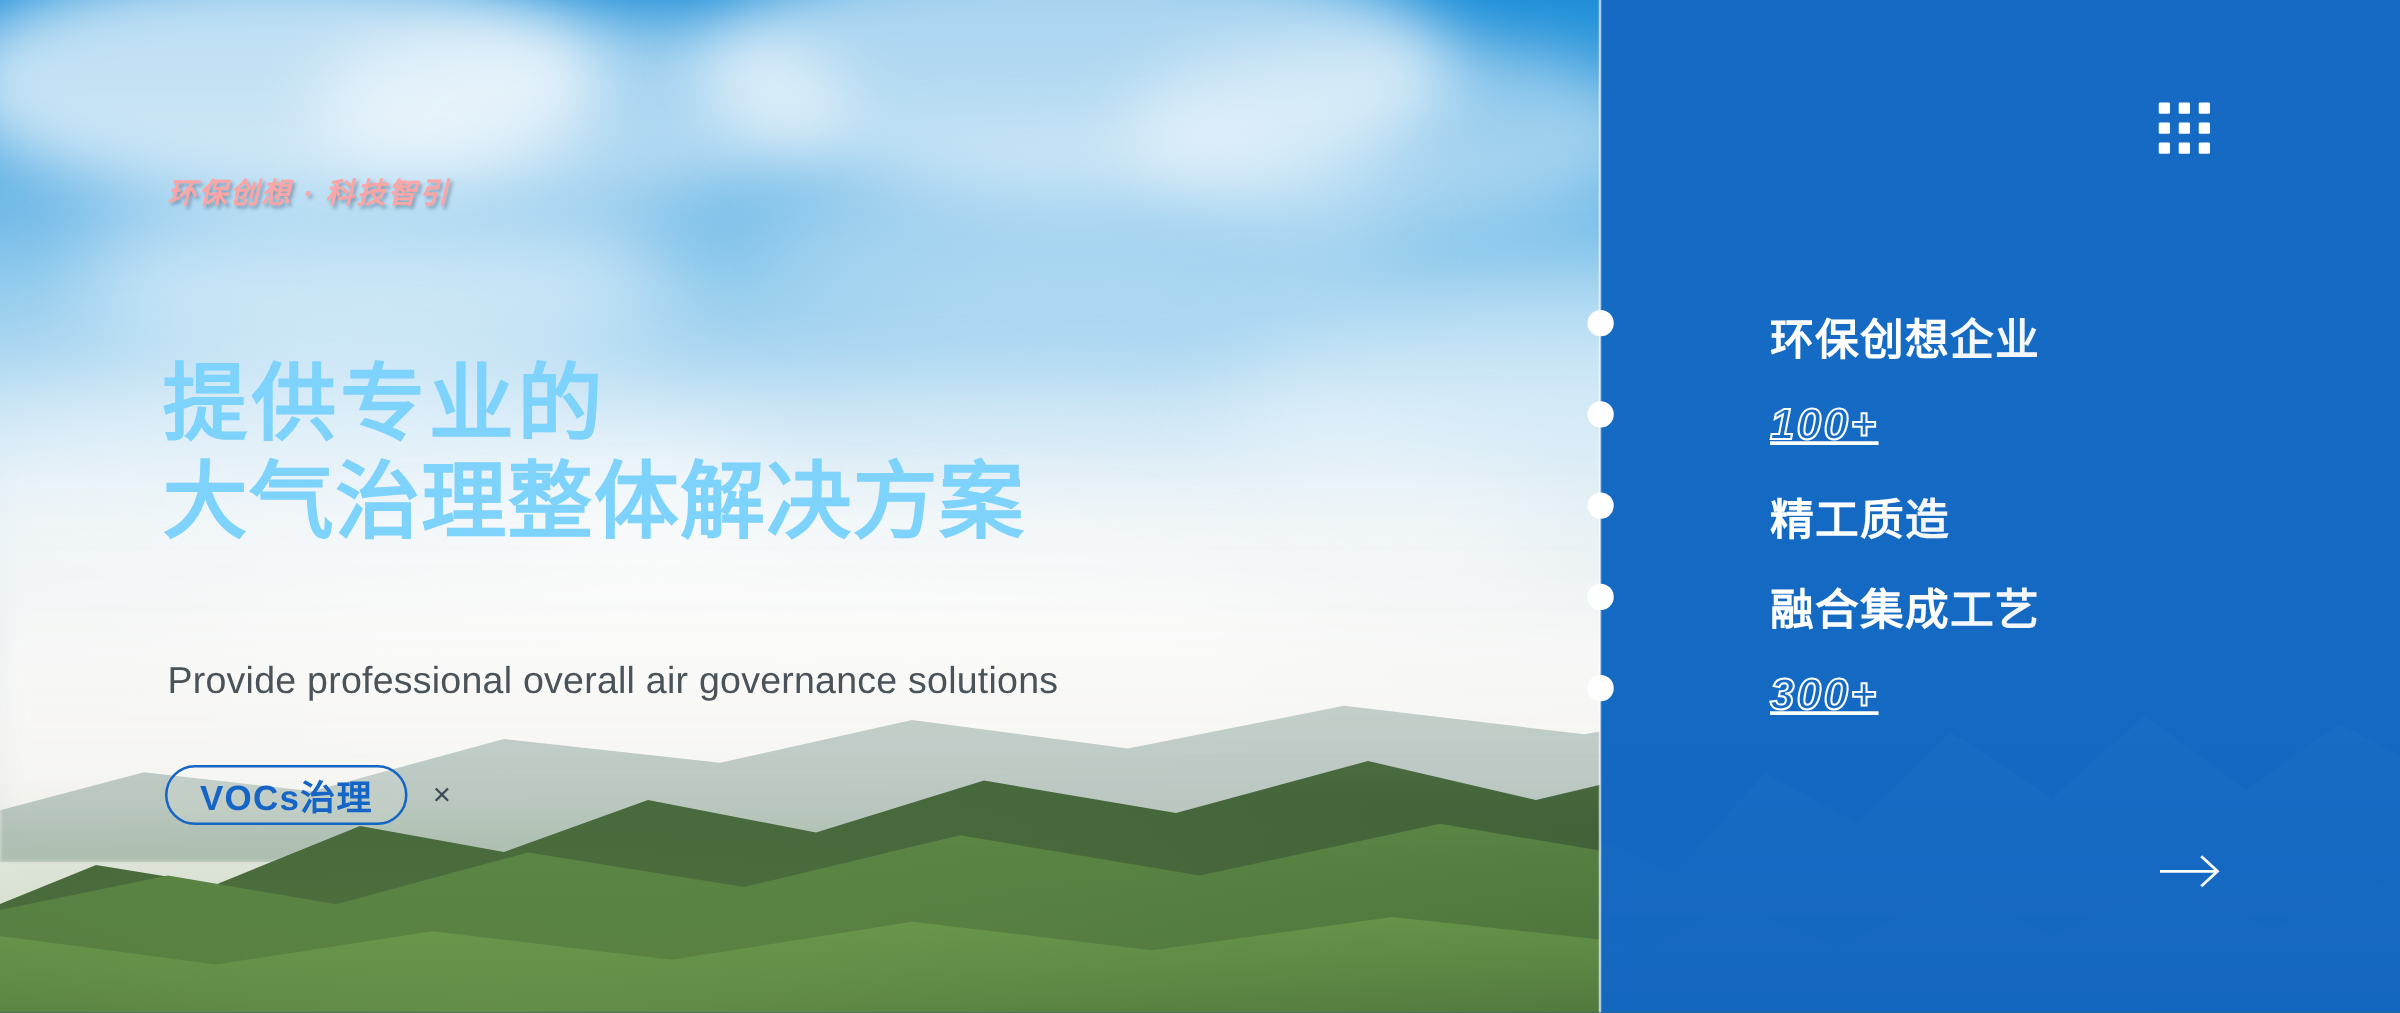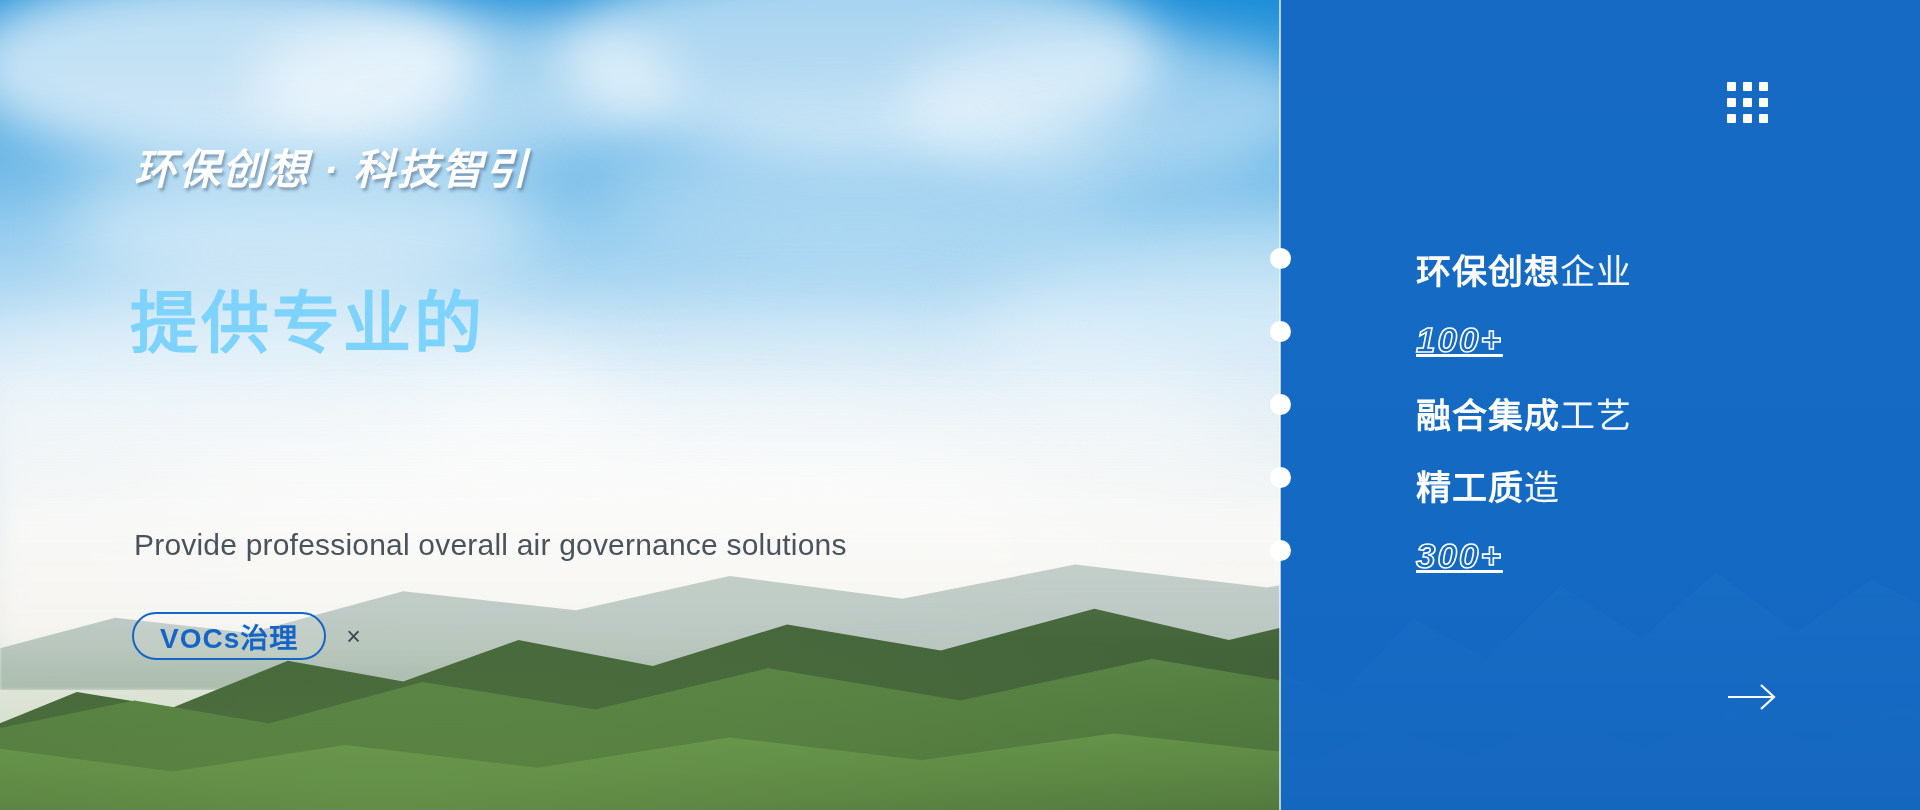--- a/index.html
+++ b/index.html
@@ -96,22 +96,22 @@
     position:absolute;left:0;width:21px;height:21px;border-radius:50%;
     background:#ffffff;transform:translateX(-10px);
     box-shadow:0 0 0 0 rgba(0,0,0,0);
   }
 
   
   .content{position:absolute;left:0;top:0;width:1280px;height:810px;}
 
   .tagline{
     position:absolute;left:134px;top:135px;
-    font-size:42px;font-weight:700;font-style:italic;letter-spacing:2px;
-    color:#ffffff;
+    font-size:23px;font-weight:700;font-style:italic;letter-spacing:2px;
+    color:#fca5a5;
     text-shadow:2px 3px 3px rgba(60,80,110,.45);
     white-space:nowrap;
   }
 
   .headline{
     position:absolute;left:130px;top:284px;
     color:#7dd3fc;font-weight:900;font-size:68px;line-height:1.16;
     letter-spacing:3px;white-space:nowrap;
   }
   .headline .ln{display:block;}
@@ -144,21 +144,21 @@
   .grid-icon i{display:block;width:9px;height:9px;background:#ffffff;border-radius:1px;}
 
   .feature-list{
     position:absolute;left:1416px;top:232px;width:470px;
   }
   .feature{
     height:72px;display:flex;align-items:center;
     color:#ffffff;font-size:35px;white-space:nowrap;letter-spacing:1px;
   }
   .feature .strong{font-weight:700;}
-  .feature .light{font-weight:400;opacity:.95;}
+  .feature .light{font-weight:700;opacity:.95;}
   .feature .num{
     font-style:italic;font-weight:700;letter-spacing:2px;margin-right:6px;
     color:transparent;
     -webkit-text-stroke:1.6px #ffffff;
     text-shadow:none;
     text-decoration:underline;
   }
 
   .next-arrow{
     position:absolute;right:140px;bottom:98px;
@@ -214,20 +214,21 @@
     <div class="dot" style="top:467px"></div>
     <div class="dot" style="top:540px"></div>
   </div>
 
   <div class="content">
 
     <div class="tagline">环保创想 · 科技智引</div>
 
     <div class="headline">
       <span class="ln ln1">提供专业的</span>
+      <span class="ln ln2">大气治理整体解决方案</span>
     </div>
 
     <div class="subtitle">Provide professional overall air governance solutions</div>
 
     <div class="pills">
       <span class="pill">VOCs治理</span>
       <span class="times">×</span>
     </div>
 
   </div>
@@ -246,26 +247,26 @@
 
   <div class="feature-list">
     <div class="feature">
       <span class="strong">环保创想</span>
         <span class="light">企业</span>
     </div>
     <div class="feature">
       <span class="num">100+</span>
     </div>
     <div class="feature">
+      <span class="strong">精工质</span>
+        <span class="light">造</span>
+    </div>
+    <div class="feature">
       <span class="strong">融合集成</span>
         <span class="light">工艺</span>
-    </div>
-    <div class="feature">
-      <span class="strong">精工质</span>
-        <span class="light">造</span>
     </div>
     <div class="feature">
       <span class="num">300+</span>
     </div>
   </div>
 
   <svg class="next-arrow" viewBox="0 0 52 30">
     <line x1="0" y1="15" x2="46" y2="15" stroke="#ffffff" stroke-width="2.2"></line>
     <polyline points="33,3 46,15 33,27" fill="none" stroke="#ffffff" stroke-width="2.2"></polyline>
   </svg>

